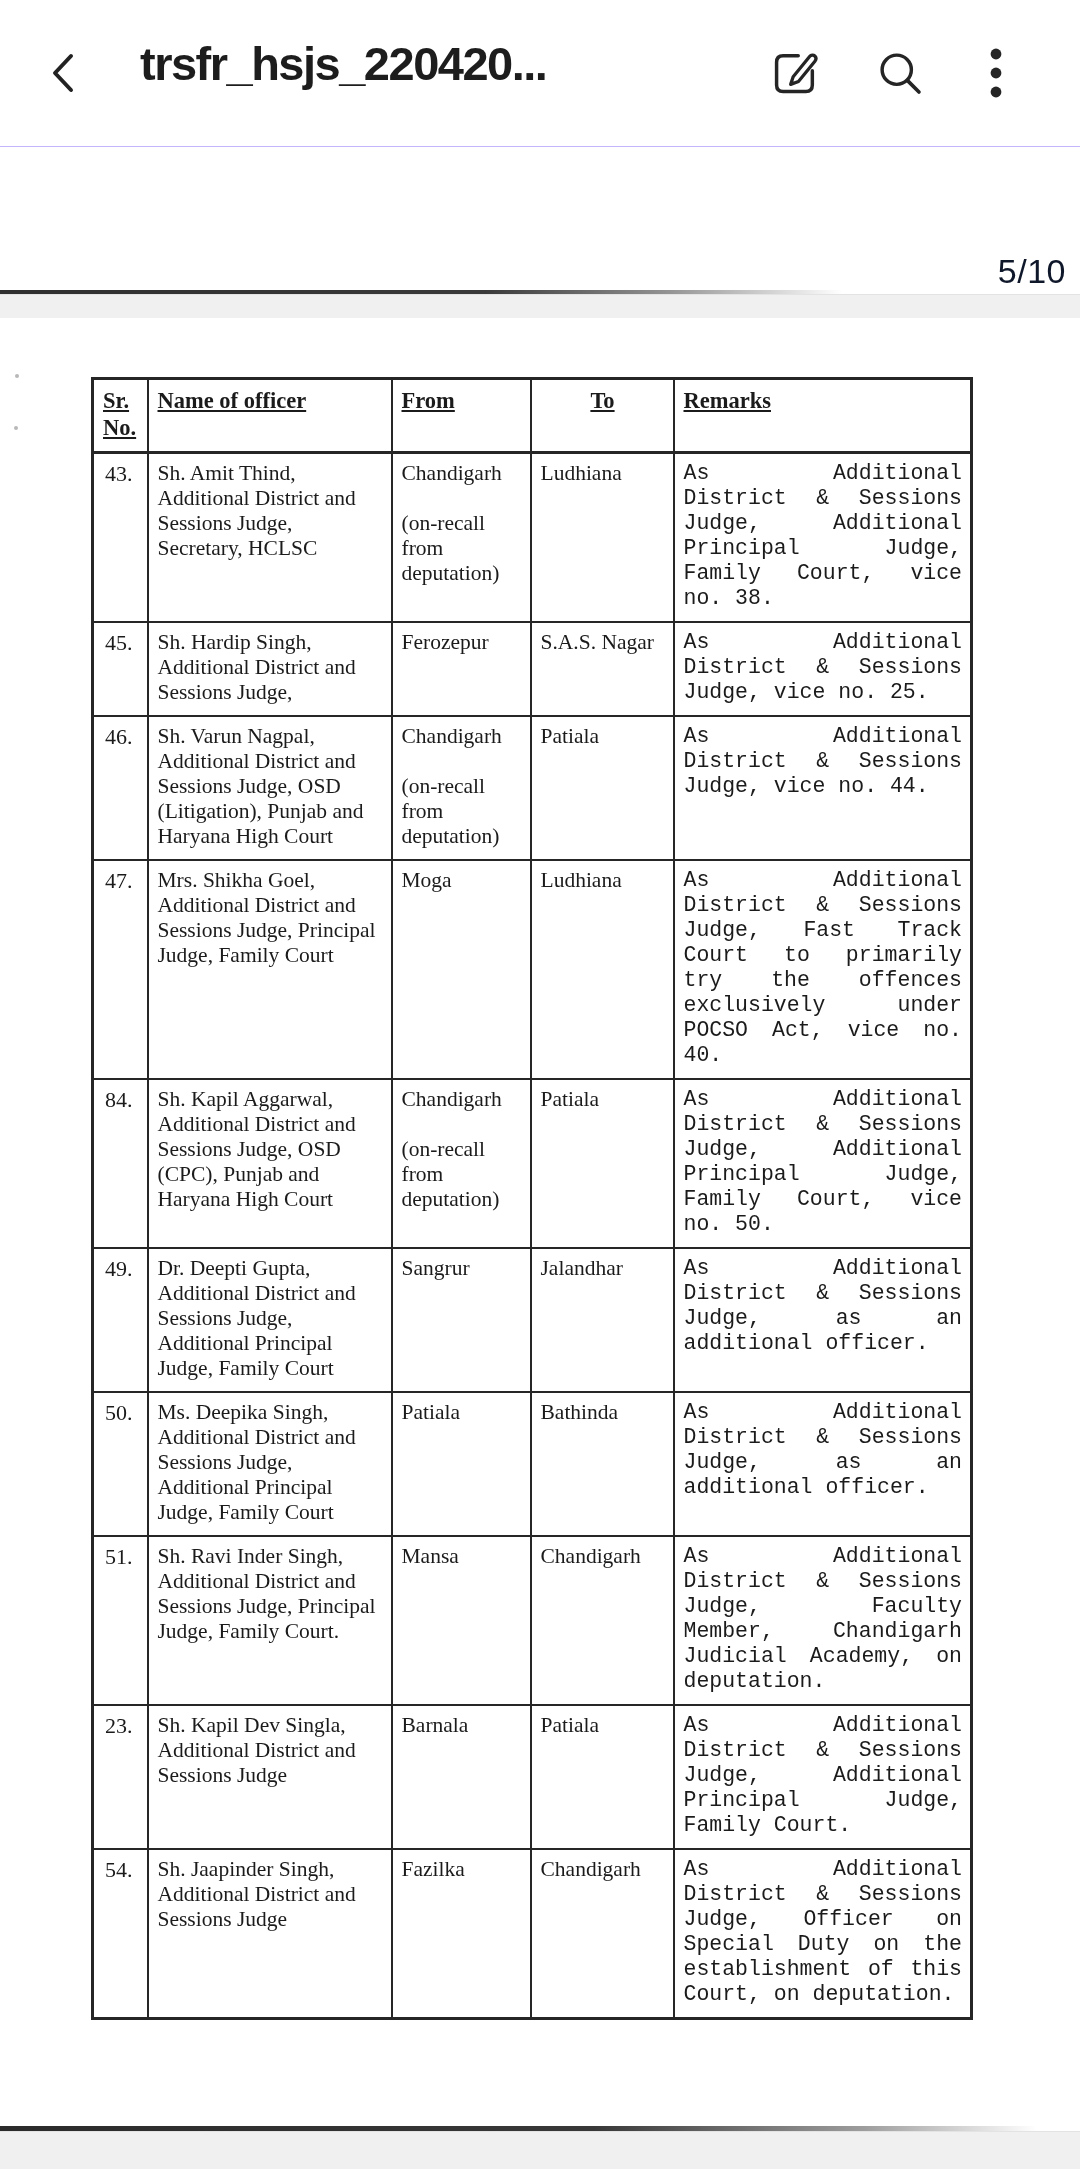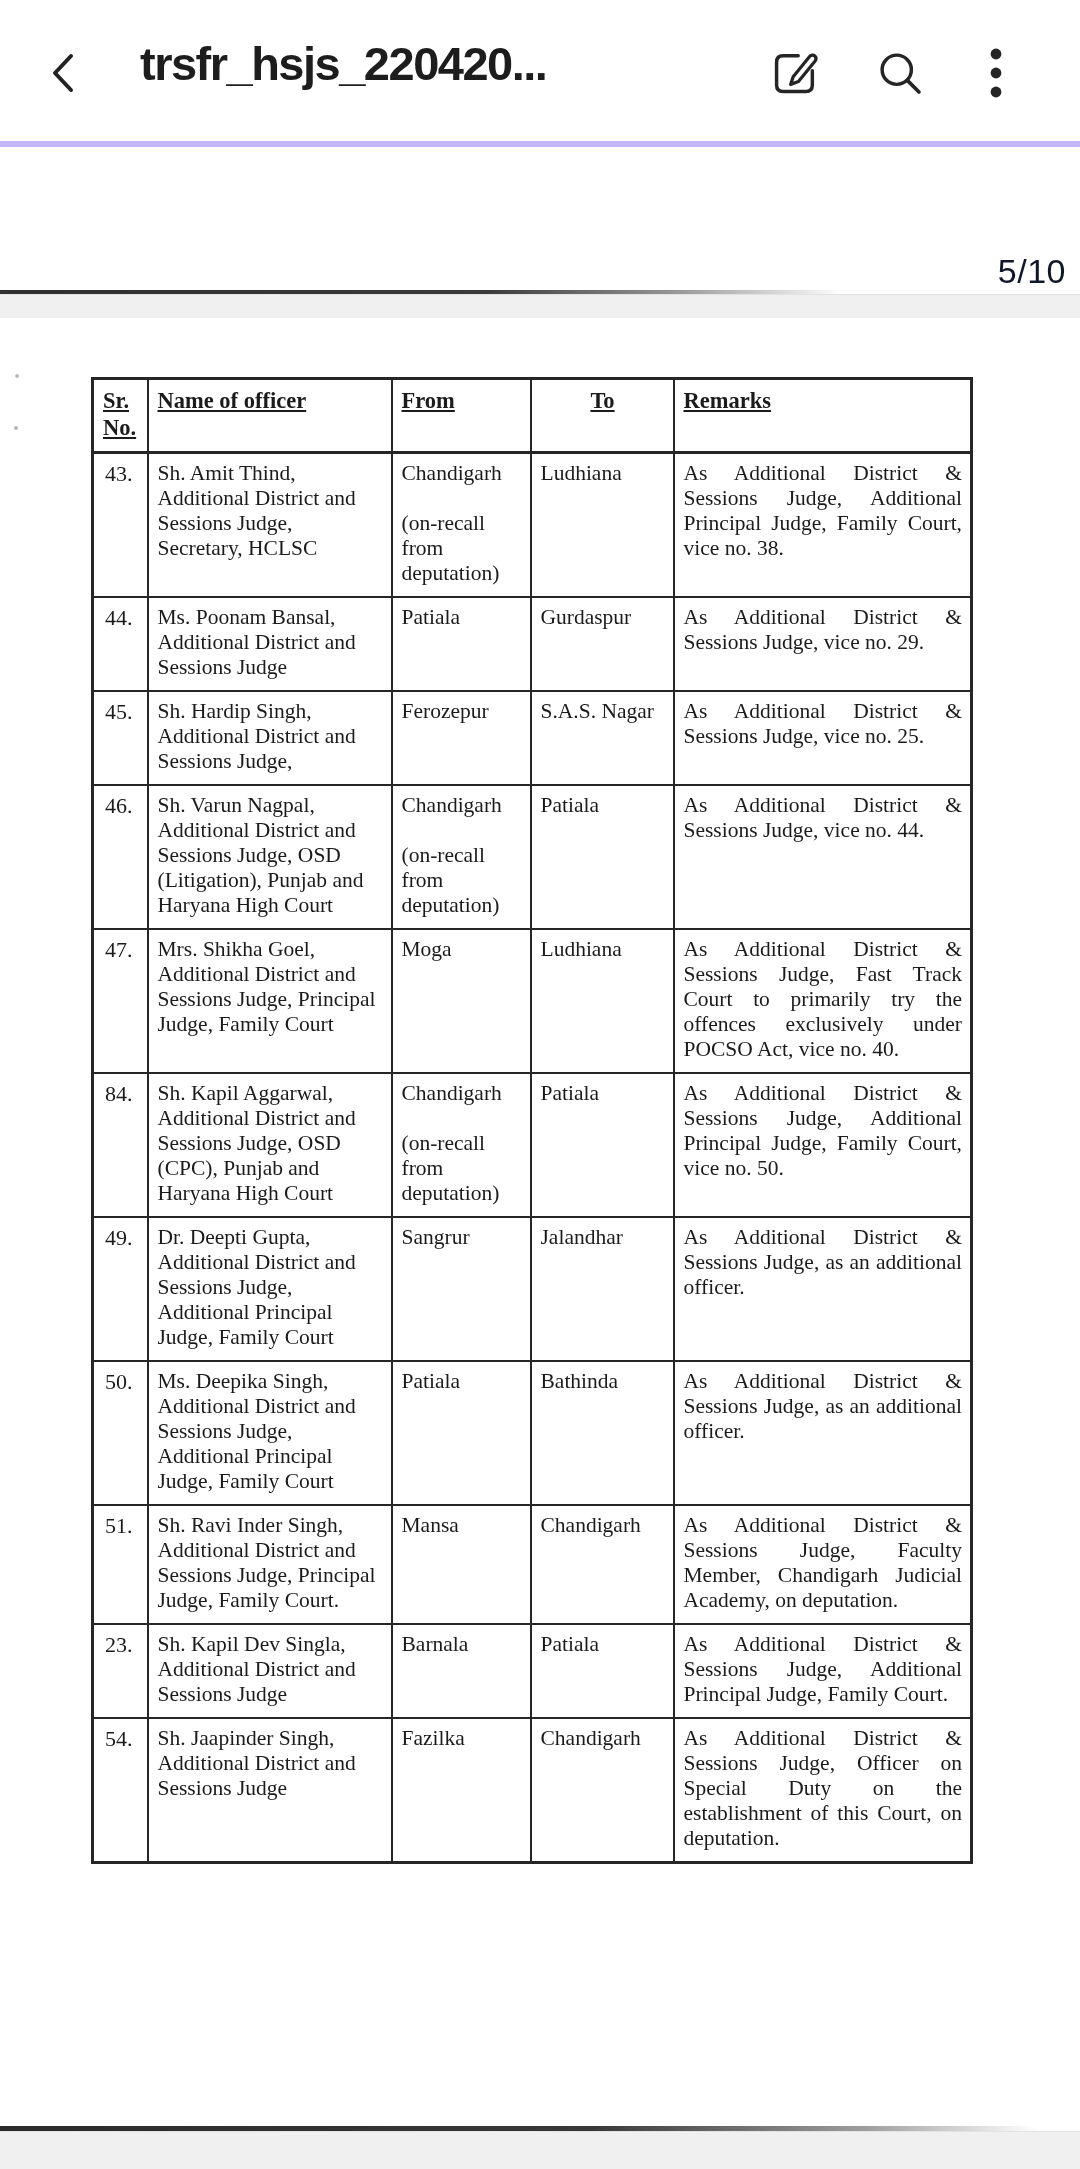--- a/index.html
+++ b/index.html
@@ -6,21 +6,21 @@
   html,body { background:#ffffff; }
   #screen {
     position:relative; width:1080px; height:2169px;
     background:#ffffff; overflow:hidden;
     font-family:"Liberation Serif","DejaVu Serif",serif;
     color:#1c1c1c;
   }
   
   .appbar {
     position:absolute; left:0; top:0; width:1080px; height:147px;
-    background:#ffffff; border-bottom:6px solid #c4b5fd;
+    background:#ffffff; border-bottom:1px solid #c4b5fd;
     font-family:"Liberation Sans","DejaVu Sans",sans-serif;
   }
   .back-btn { position:absolute; left:44px; top:51px; width:44px; height:44px; }
   .appbar-title {
     position:absolute; left:140px; top:36px; width:600px;
     font-size:47px; font-weight:bold; letter-spacing:-1.5px; color:#1d1d1d;
     white-space:nowrap; overflow:hidden;
   }
   .icon-btn { position:absolute; top:47px; width:52px; height:52px; }
   .edit-btn   { left:769px; }
@@ -56,21 +56,21 @@
   }
   table.doc, table.doc th, table.doc td { border:2px solid #262626; }
   table.doc { border-width:3px; }
   table.doc thead th { border-bottom-width:3px; }
   th, td { vertical-align:top; padding:7px 8px 10px 9px; }
   thead th {
     font-size:22.5px; font-weight:bold; text-align:left; line-height:27px;text-decoration:underline;
   }
   thead th.th-to { text-align:center; }
   td.c-sr { padding-left:11px; font-size:22px;margin-top:40px; }
-  td.c-remarks { text-align:justify; }
+  td.c-remarks { text-align:justify;font-family:Liberation Mono, monospace; }
   td .from-note { margin-top:25px; }
   col.w-sr{width:55px;} col.w-name{width:244px;} col.w-from{width:139px;}
   col.w-to{width:143px;} col.w-remarks{width:298px;}
 </style>
 </head>
 <body>
 
 <div id="screen">
 
   <div class="appbar">
@@ -138,30 +138,20 @@
     <td class="c-sr">43.</td>
     <td class="c-name">Sh. Amit Thind, Additional District and Sessions Judge, Secretary, HCLSC</td>
     <td class="c-from">
       <div>Chandigarh</div>
       <div class="from-note">(on-recall from deputation)</div>
     </td>
     <td class="c-to">Ludhiana</td>
     <td class="c-remarks">As Additional District &amp; Sessions Judge, Additional Principal Judge, Family Court, vice no. 38.</td>
   </tr>
 
-  <tr>
-    <td class="c-sr">44.</td>
-    <td class="c-name">Ms. Poonam Bansal, Additional District and Sessions Judge</td>
-    <td class="c-from">
-      <div>Patiala</div>
-
-    </td>
-    <td class="c-to">Gurdaspur</td>
-    <td class="c-remarks">As Additional District &amp; Sessions Judge, vice no. 29.</td>
-  </tr>
 
   <tr>
     <td class="c-sr">45.</td>
     <td class="c-name">Sh. Hardip Singh, Additional District and Sessions Judge,</td>
     <td class="c-from">
       <div>Ferozepur</div>
 
     </td>
     <td class="c-to">S.A.S. Nagar</td>
     <td class="c-remarks">As Additional District &amp; Sessions Judge, vice no. 25.</td>

